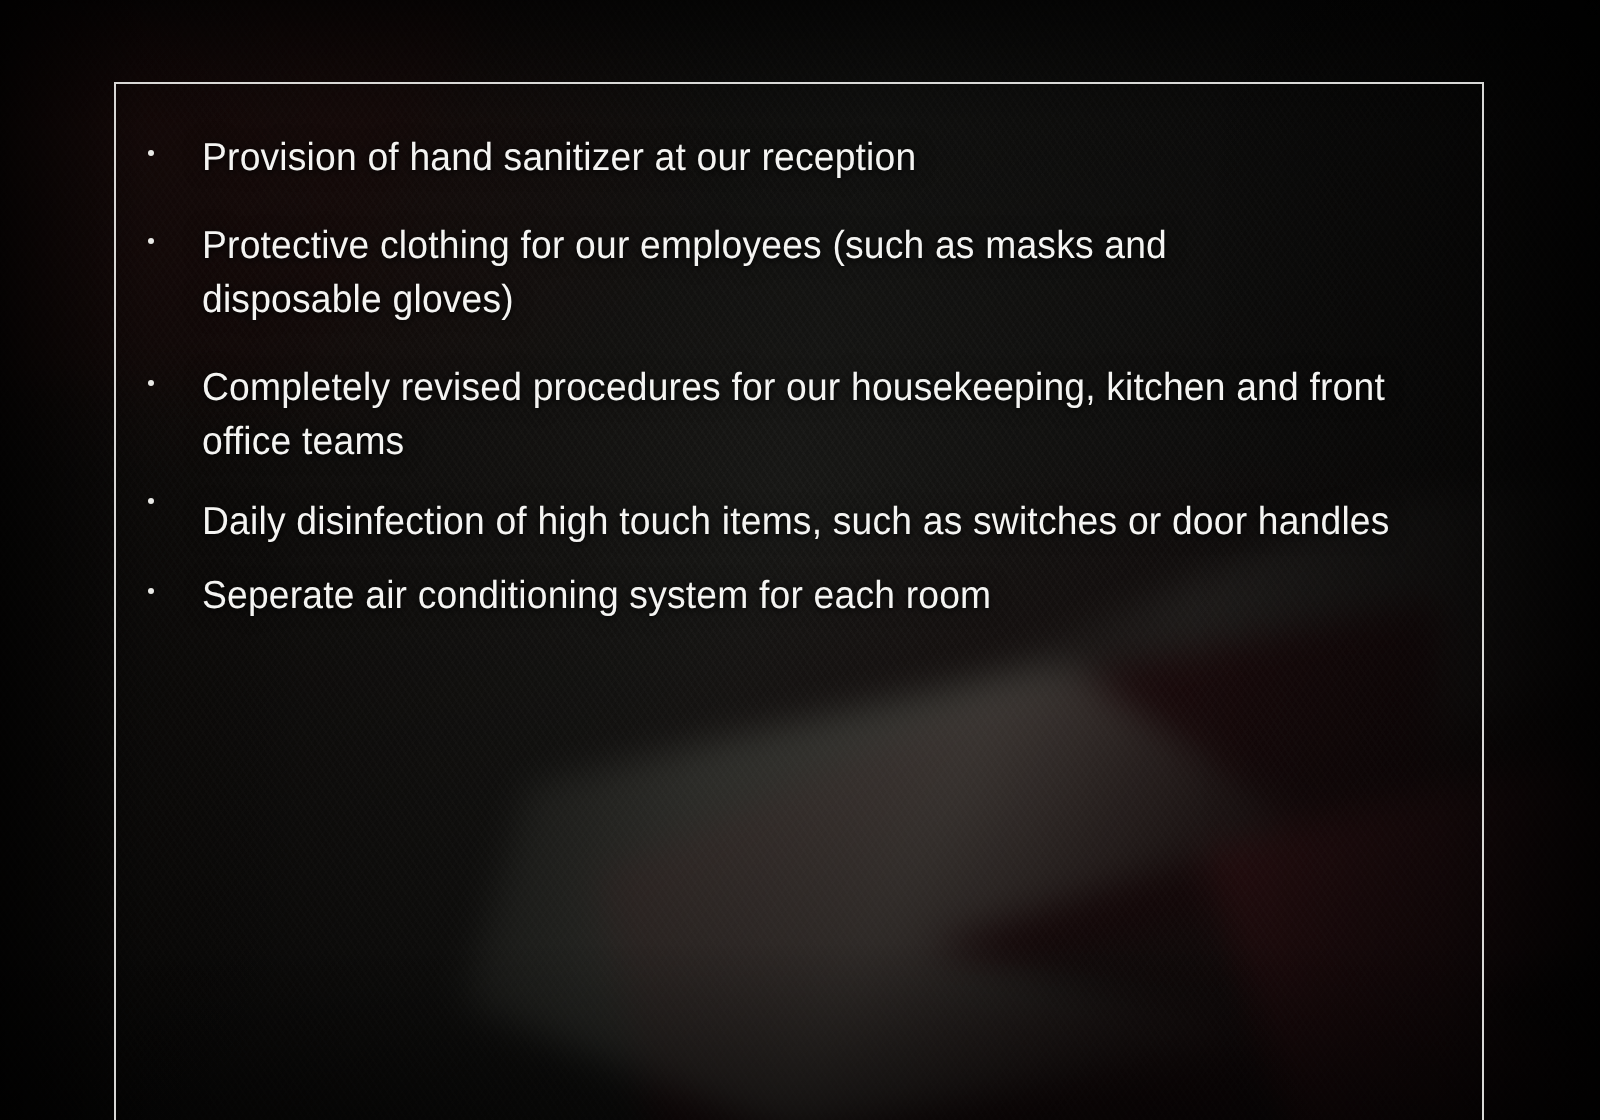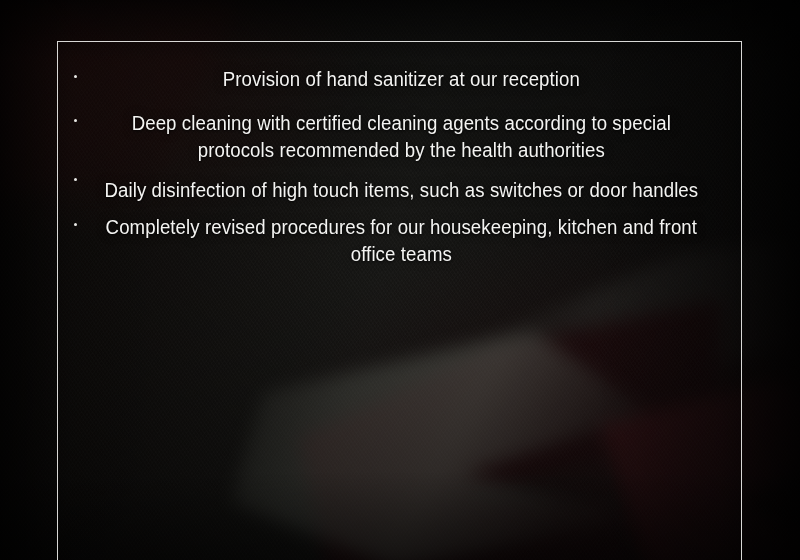--- a/index.html
+++ b/index.html
@@ -110,21 +110,20 @@
     position: absolute;
     left: 70px;
     top: 66px;
     width: 660px;
   }
 
   .item {
     position: relative;
     padding-left: 31px;
     margin-bottom: 17px;
-    text-align: center;
   }
 
   .bullet {
     position: absolute;
     left: 4px;
     top: 9px;
     width: 3px;
     height: 3px;
     background: #e9e9e6;
     border-radius: 50%;
@@ -165,36 +164,40 @@
 
   <div id="frame"></div>
 
   <div id="list">
 
     <div class="item">
       <span class="bullet"></span>
       <div class="item-text">Provision of hand sanitizer at our reception</div>
     </div>
 
-
-
-    <div class="item">
-      <span class="bullet"></span>
-      <div class="item-text">Deep cleaning with certified cleaning agents according to special
-protocols recommended by the health authorities</div>
-    </div>
-
-
-    <div class="item tight">
-      <span class="bullet"></span>
-      <div class="item-text">Daily disinfection of high touch items, such as switches or door handles</div>
-    </div>
+    <div class="item">
+      <span class="bullet"></span>
+      <div class="item-text">Protective clothing for our employees (such as masks and
+disposable gloves)</div>
+    </div>
+
+
+
 
     <div class="item">
       <span class="bullet"></span>
       <div class="item-text">Completely revised procedures for our housekeeping, kitchen and front
 office teams</div>
     </div>
 
-
+    <div class="item tight">
+      <span class="bullet"></span>
+      <div class="item-text">Daily disinfection of high touch items, such as switches or door handles</div>
+    </div>
+
+
+    <div class="item">
+      <span class="bullet"></span>
+      <div class="item-text">Seperate air conditioning system for each room</div>
+    </div>
 
   </div>
 </div>
 
 </body></html>

